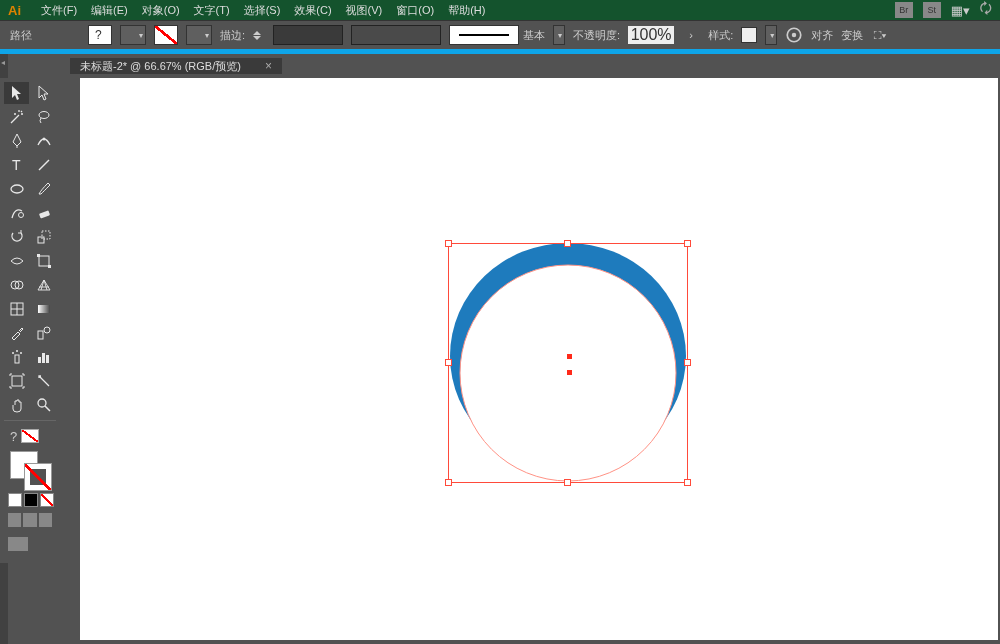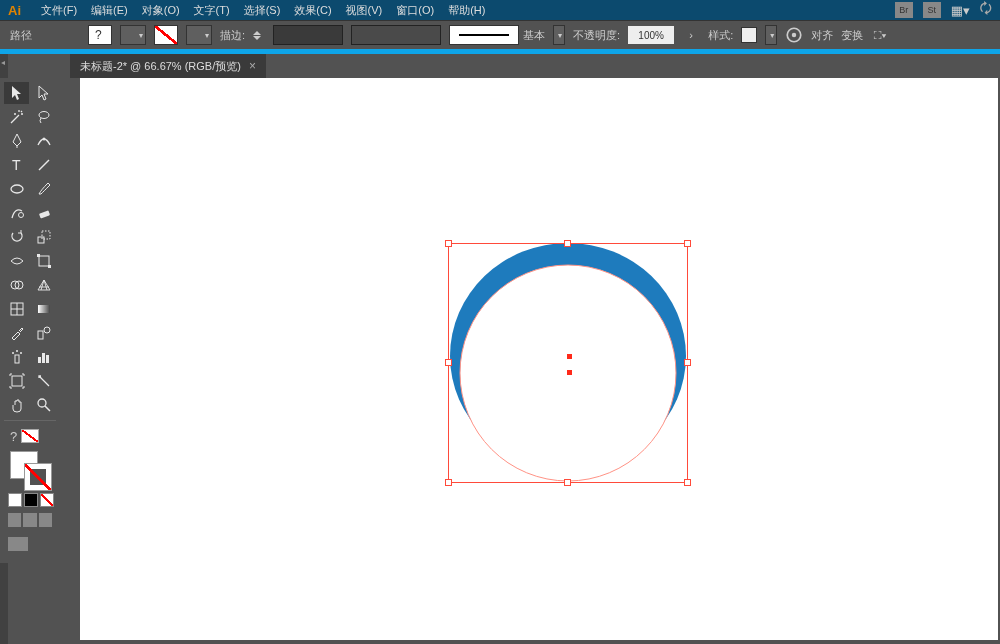--- a/index.html
+++ b/index.html
@@ -1,50 +1,50 @@
 <!DOCTYPE html>
 <html><head>
 <meta charset="utf-8">
 <style>
 * { margin: 0; padding: 0; box-sizing: border-box; font-family: "Microsoft YaHei", Arial, sans-serif; }
 body { width: 1000px; height: 644px; background: #525252; overflow: hidden; position: relative; }
 
 
-.menubar { height: 20px; background: #0c4a6e; display: flex; align-items: center; padding: 4px 8px; gap: 14px; font-size: 11px; color: #ddd; }
+.menubar { height: 20px; background: #14532d; display: flex; align-items: center; padding: 4px 8px; gap: 14px; font-size: 11px; color: #ddd; }
 .ai-logo { color: #df8300; font-weight: bold; font-size: 13px; margin-right: 6px; }
 .menu-item { cursor: pointer; }
 .menubar-right { margin-left: auto; display: flex; gap: 10px; align-items: center; }
 .menubar-right .icon-box { width: 18px; height: 16px; background: #888; display: inline-flex; align-items: center; justify-content: center; font-size: 9px; color: #333; }
 
 
 .controlbar { height: 34px; background: #525252; border-top: 1px solid #333; border-bottom: 5px solid #0ea5e9; display: flex; align-items: center; padding: 0 10px; gap: 8px; font-size: 11px; color: #ddd; }
 .cb-label { color: #ccc; }
 .cb-dropdown { width: 26px; height: 20px; background: #5f5f5f; border: 1px solid #333; display: inline-flex; align-items: center; justify-content: center; position: relative; }
 .cb-dropdown::after { content: "▾"; font-size: 8px; color: #ccc; position: absolute; right: 2px; }
 .cb-swatch { width: 24px; height: 20px; background: #fff; border: 1px solid #333; position: relative; }
 .cb-swatch.noStroke::after { content: ""; position: absolute; left: 0; top: 0; right: 0; bottom: 0; background: linear-gradient(to top right, transparent 45%, red 45%, red 55%, transparent 55%); }
 .cb-swatch.question::before { content: "?"; position: absolute; left: 6px; top: 2px; color: #333; font-size: 12px; }
 .cb-fieldwide { width: 70px; height: 20px; background: #3a3a3a; border: 1px solid #222; }
 .cb-strokestyle { width: 70px; height: 20px; background: #fff; border: 1px solid #333; display: flex; align-items: center; justify-content: center; }
 .cb-strokestyle .line { width: 50px; height: 2px; background: #000; }
-.cb-opacity-box { width: 46px; height: 18px; background: #eee; color: #333; display: inline-flex; align-items: center; justify-content: center; font-size: 10px; text-align: right; }
+.cb-opacity-box { width: 46px; height: 18px; background: #eee; color: #333; display: inline-flex; align-items: center; justify-content: center; font-size: 16px; text-align: right; }
 .cb-iconbtn { width: 18px; height: 18px; display: inline-flex; align-items: center; justify-content: center; color: #ccc; font-size: 11px; }
 .cb-small-white { width: 16px; height: 16px; background: #eee; border: 1px solid #333; }
 .stepper { width: 12px; height: 20px; display: flex; flex-direction: column; justify-content: center; gap: 1px; }
 .stepper span { width: 0; height: 0; border-left: 4px solid transparent; border-right: 4px solid transparent; }
 .stepper .up { border-bottom: 4px solid #ccc; }
 .stepper .down { border-top: 4px solid #ccc; }
 
 
 .leftrail { position: absolute; left: 0; top: 54px; width: 8px; height: 590px; background: #414141; }
 .leftrail::before { content: "◂"; color: #999; font-size: 8px; position: absolute; top: 4px; left: 1px; }
 
 
 .docbar { height: 24px; background: #525252; display: flex; align-items: center; padding-left: 70px; }
-.doctab { height: 25px; background: #3a3a3a; color: #ddd; font-size: 11px; display: flex; align-items: center; padding: 0 10px; gap: 8px; }
+.doctab { height: 16px; background: #3a3a3a; color: #ddd; font-size: 11px; display: flex; align-items: center; padding: 0 10px; gap: 24px; }
 .doctab .close { color: #aaa; font-size: 12px; }
 
 
 .tools { position: absolute; left: 0; top: 78px; width: 58px; background: #525252; padding: 4px 4px; }
 .toolgrid { display: grid; grid-template-columns: 25px 25px; gap: 2px; }
 .tool { width: 25px; height: 22px; background: #525252; display: flex; align-items: center; justify-content: center; color: #e8e8e8; font-size: 14px; cursor: pointer; position: relative; }
 .tool.selected { background: #3a3a3a; }
 .tool svg { width: 16px; height: 16px; }
 .divider { grid-column: 1 / span 2; height: 1px; background: #666; margin: 2px 0; }
 .colorbox { grid-column: 1 / span 2; position: relative; height: 42px; }

